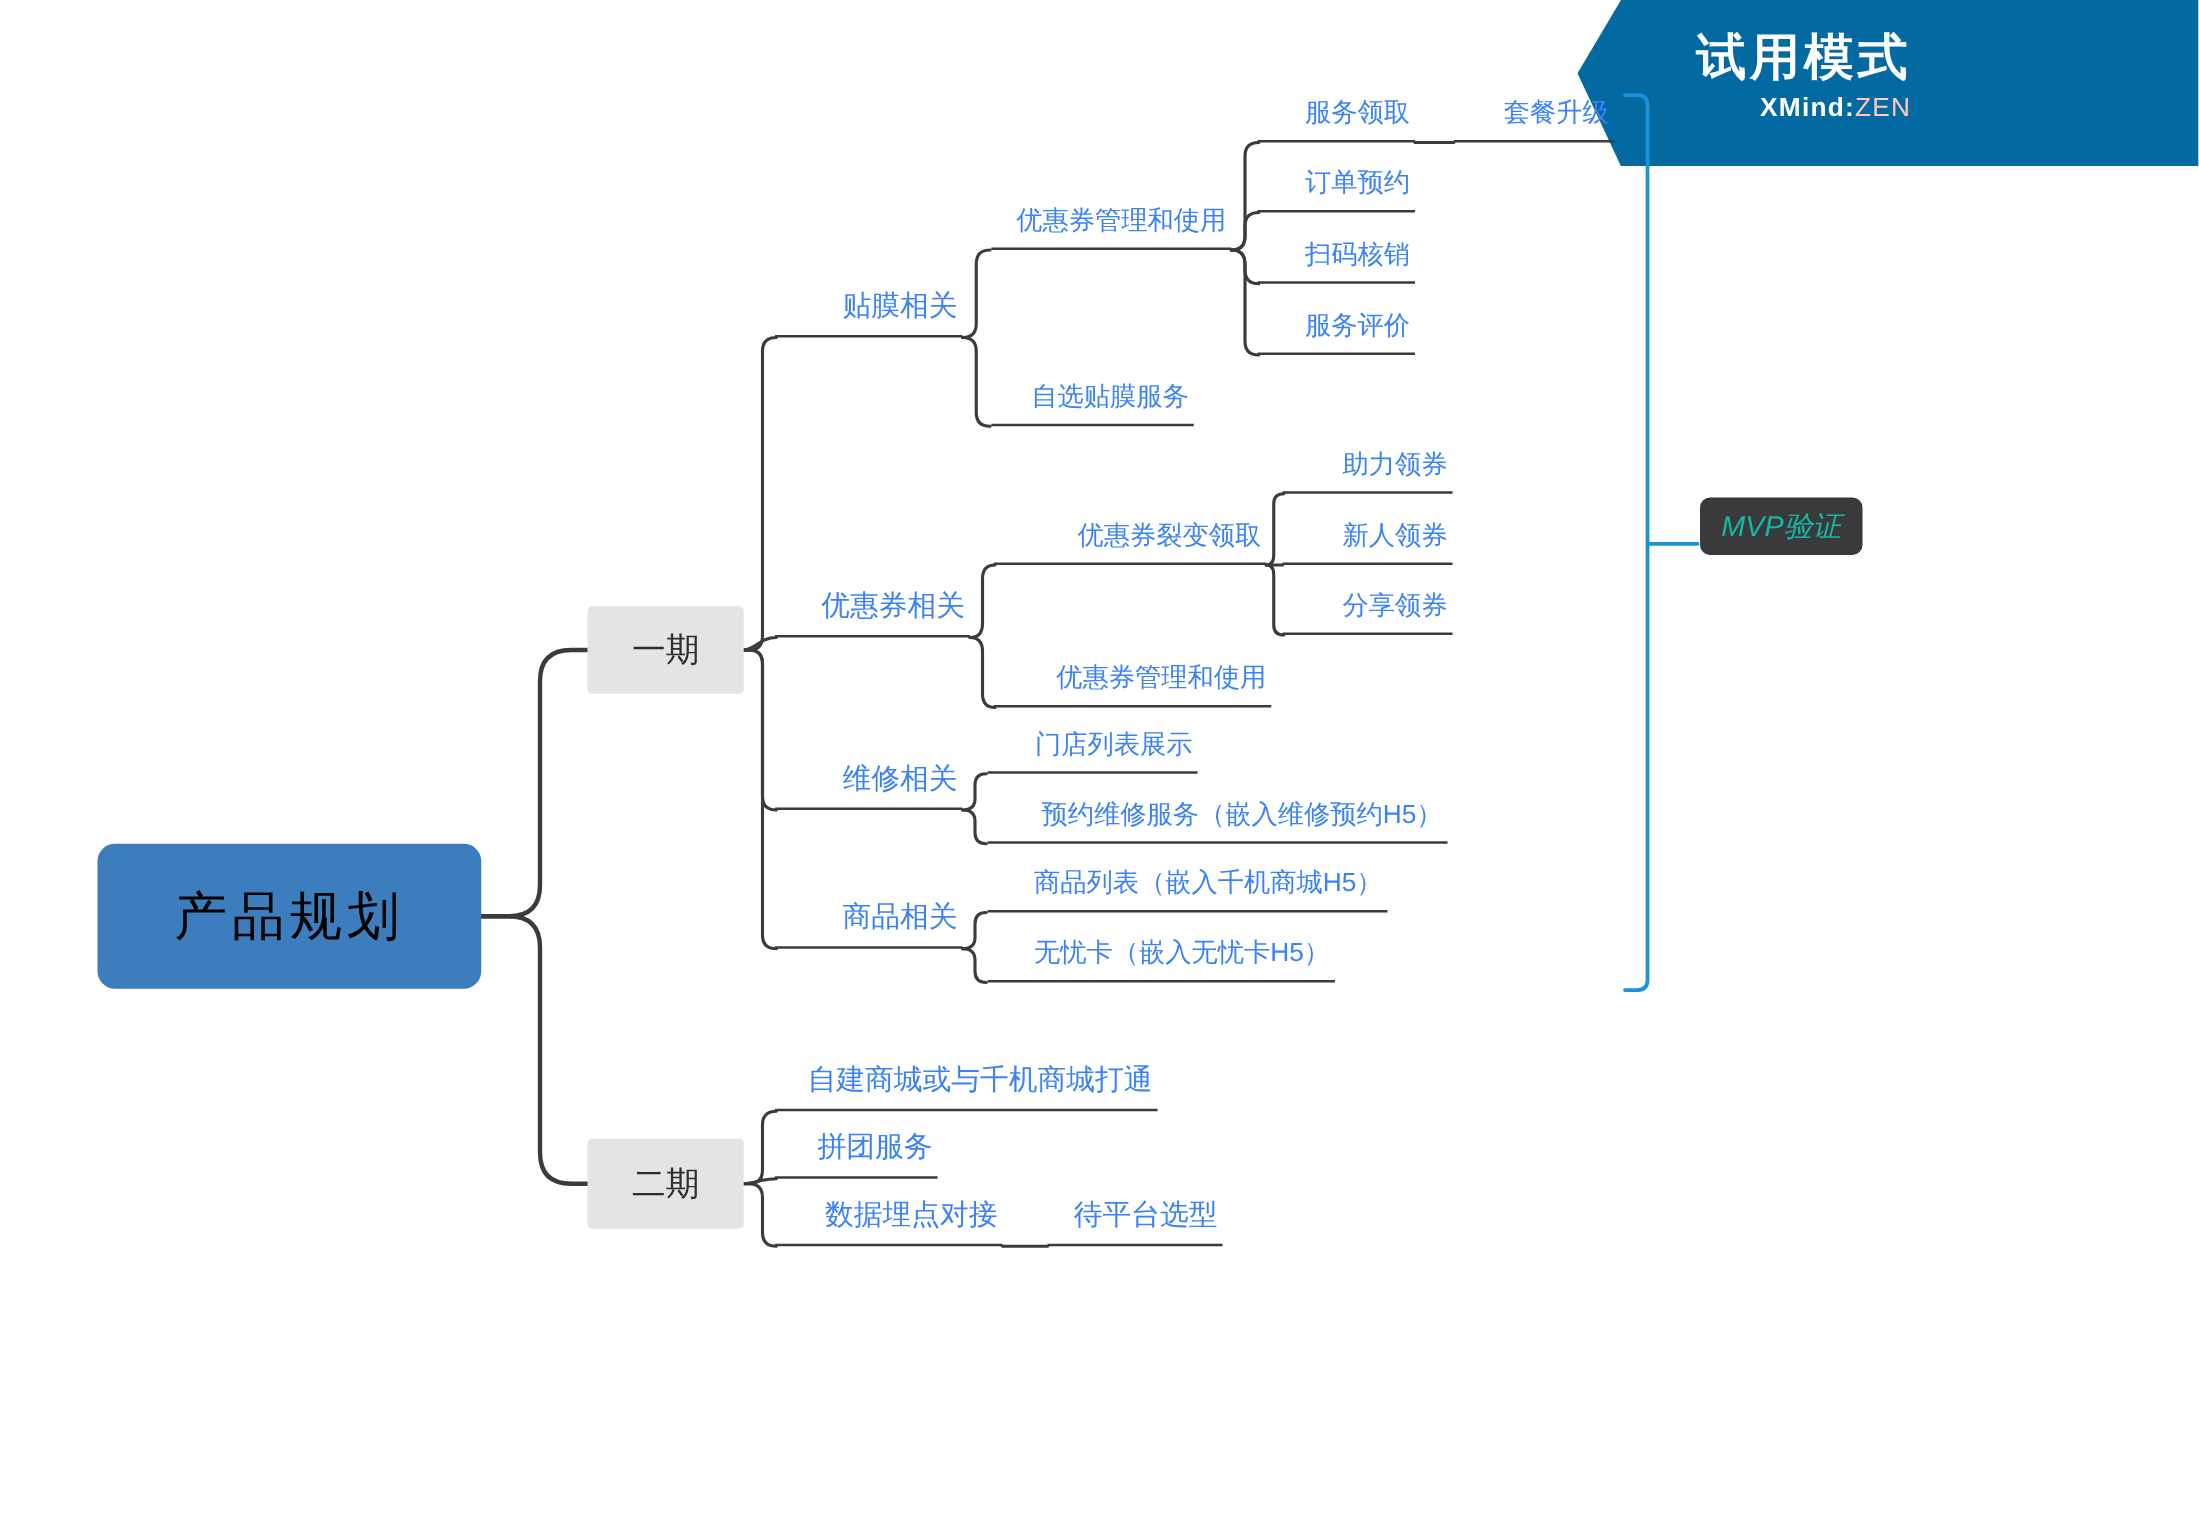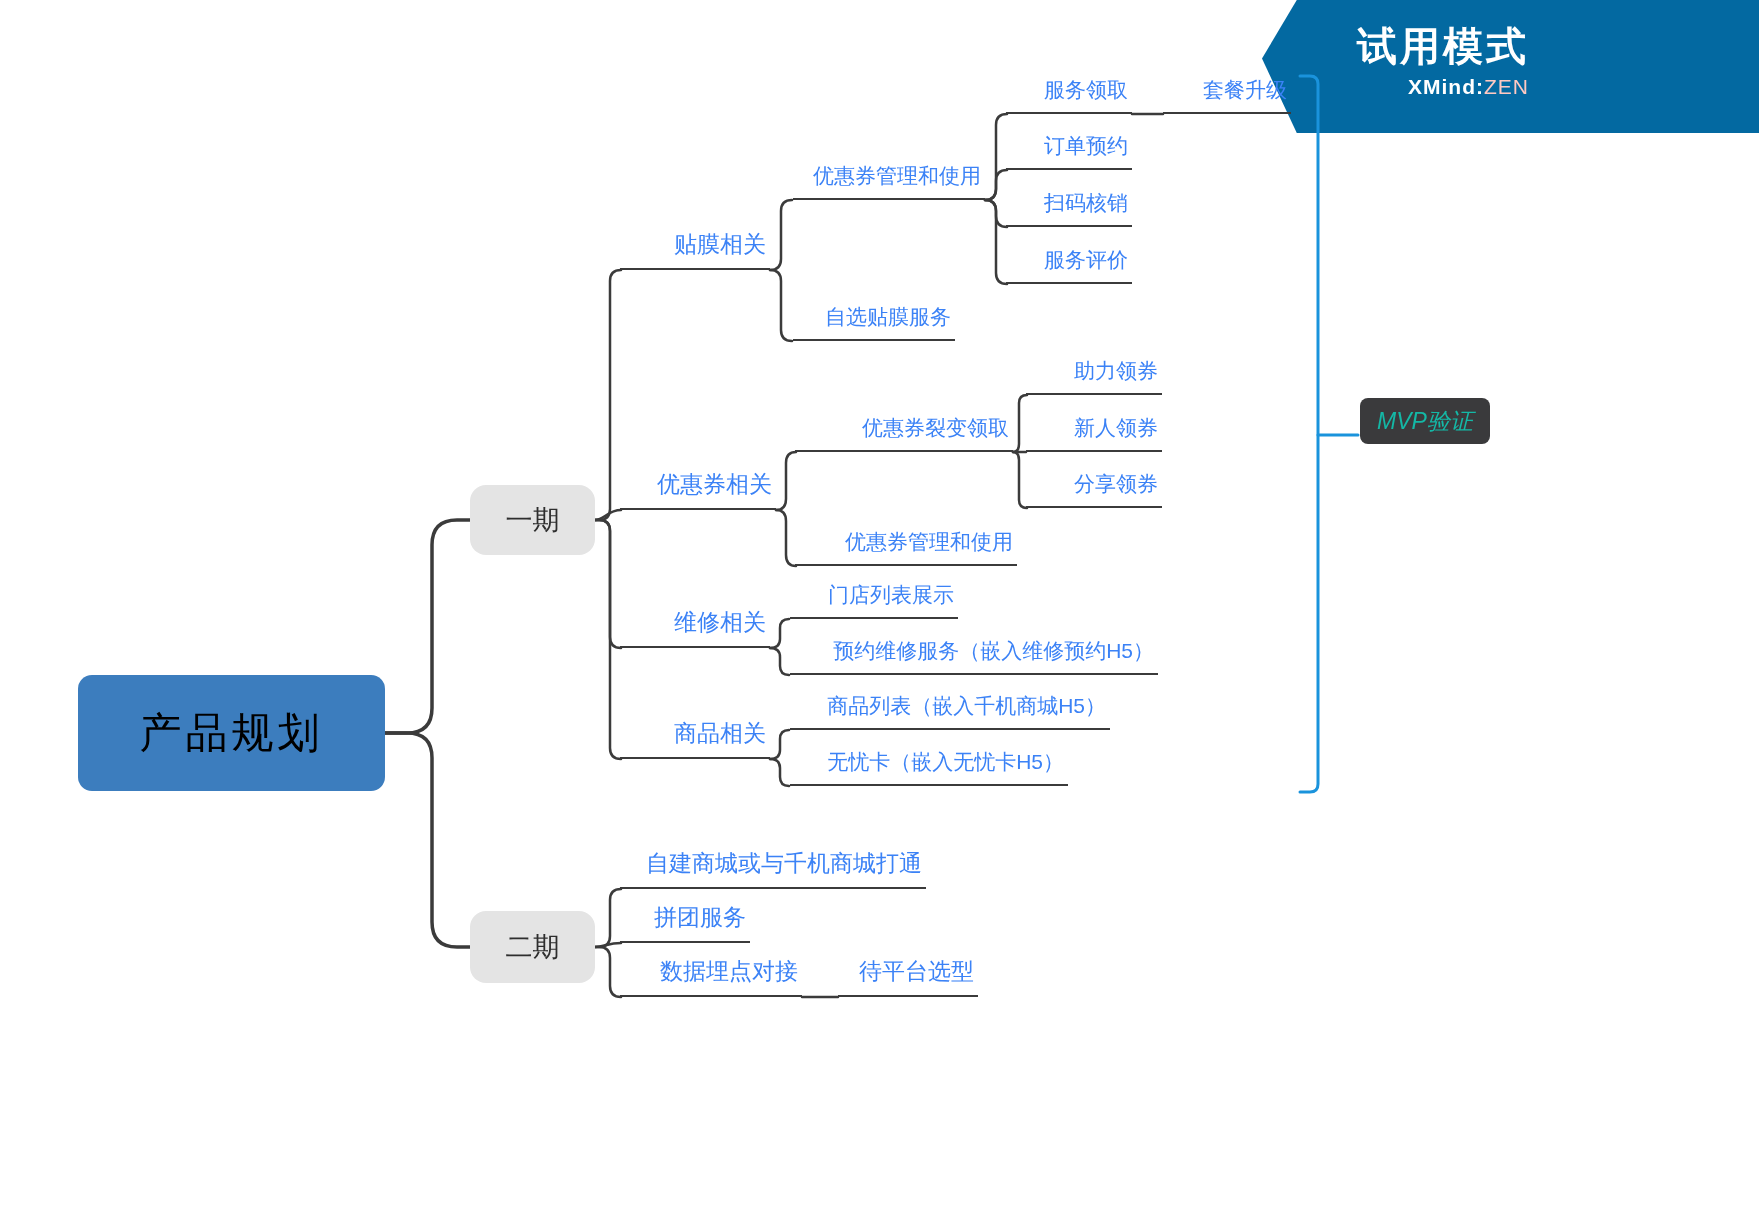--- a/index.html
+++ b/index.html
@@ -9,21 +9,21 @@
   }
   .canvas > svg { position:absolute; left:0; top:0; }
 
   .root {
     position:absolute; left:78px; top:675px; width:307px; height:116px;
     background:#3C7DBE; border-radius:14px; color:#000000;
     display:flex; align-items:center; justify-content:center;
     font-size:42px; letter-spacing:4px; font-weight:500;
   }
   .branch {
-    position:absolute; background:#E4E4E4; border-radius:16px; color:#2E2E2E;
+    position:absolute; background:#E4E4E4; border-radius:4px; color:#2E2E2E;
     display:flex; align-items:center; justify-content:center; font-size:27px;
   }
   .topic {
     position:absolute; box-sizing:border-box; text-align:right; white-space:nowrap;
     border-bottom:2.5px solid #3B3B3B; padding:0 4px 8px; color:#3b82f6;
   }
   .t2 { font-size:23px; }
   .t3 { font-size:21px; }
 
   .summary-node {

